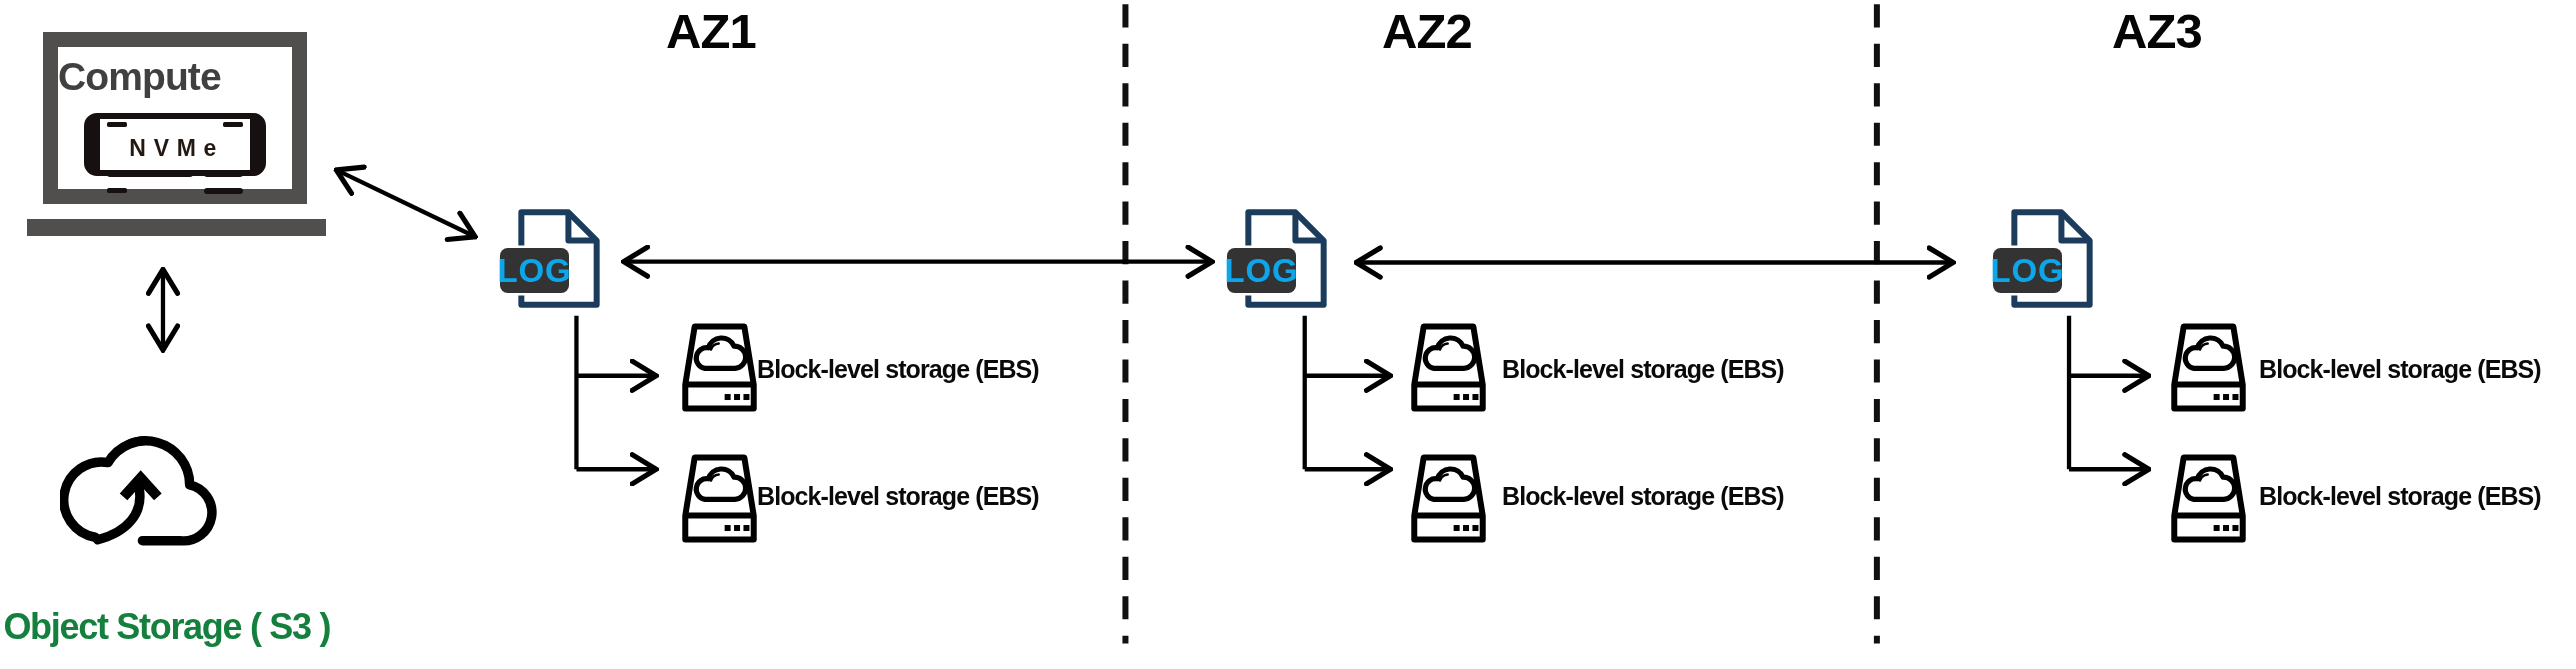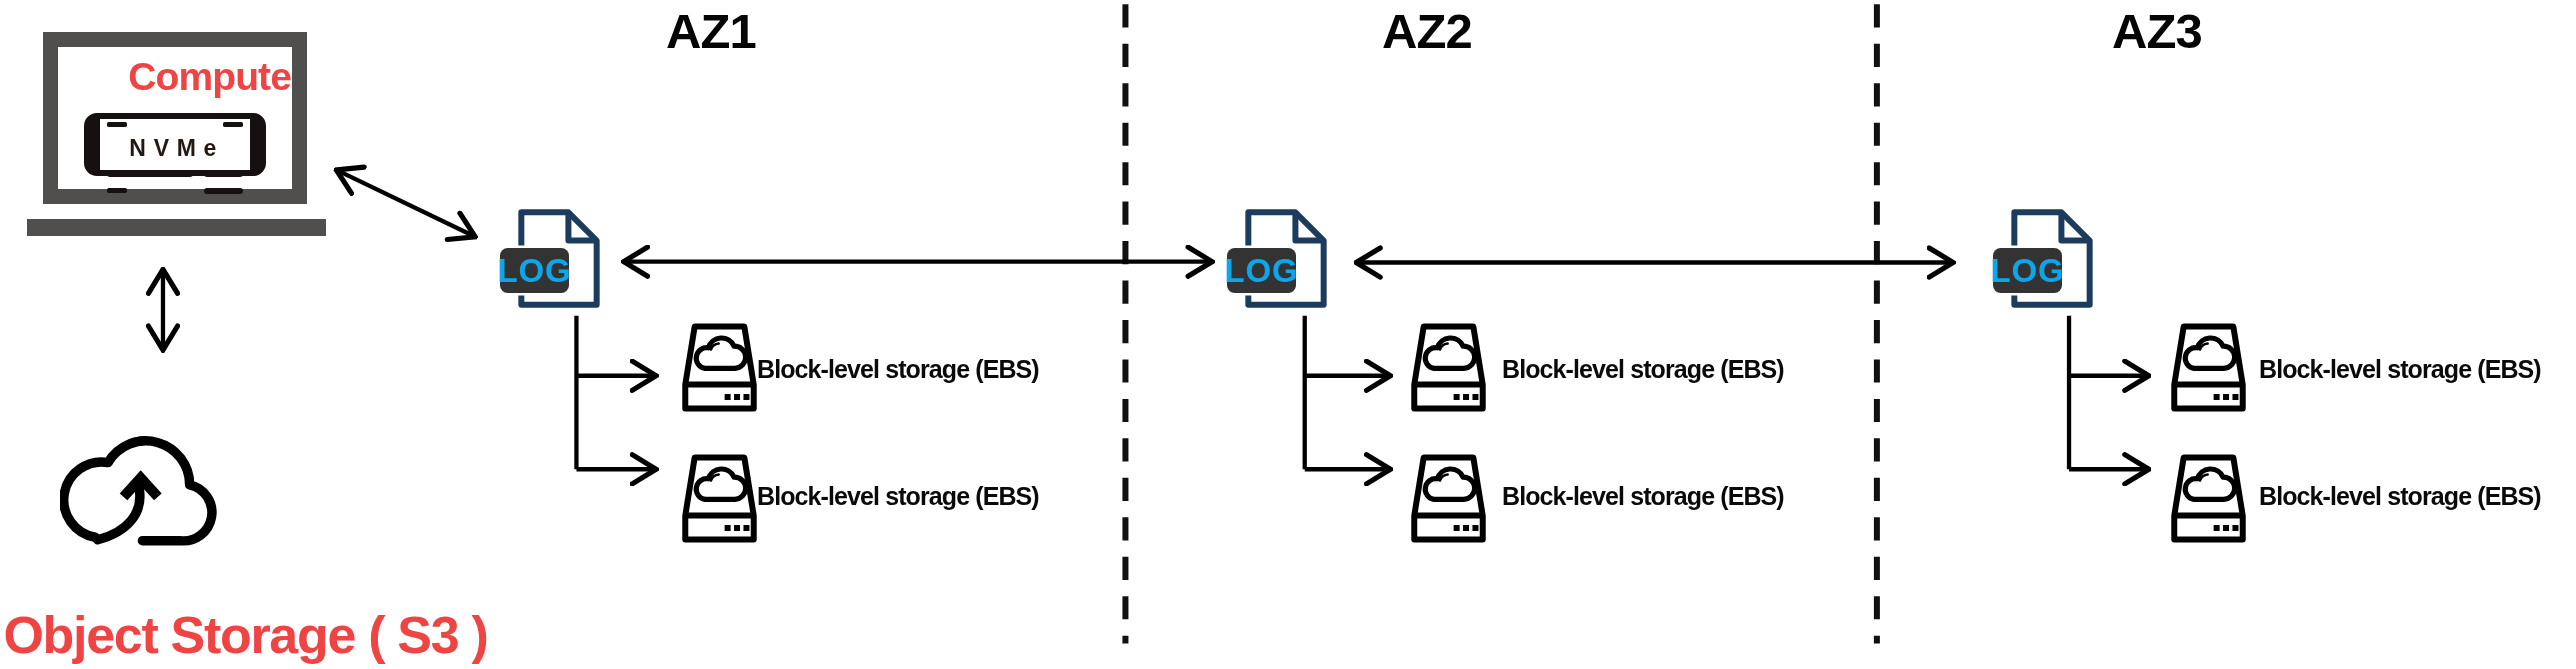--- a/index.html
+++ b/index.html
@@ -28,21 +28,21 @@
     left:43px;top:32px;width:264px;height:172px;
     box-sizing:border-box;border:15.4px solid var(--laptop-gray);
     background:#ffffff;
   }
   .laptop-base{
     left:27.4px;top:219px;width:299px;height:17px;
     background:var(--laptop-gray);
   }
   .compute-label{
     left:58px;top:57px;width:233px;
-    text-align:right;font-size:39px;font-weight:700;color:#ef4444;
+    text-align:left;font-size:39px;font-weight:700;color:#404040;
     letter-spacing:-0.9px;line-height:1;
   }
   .nvme-chip{
     left:84px;top:113px;width:182px;height:63px;
     box-sizing:border-box;background:#ffffff;
     border:6px solid #171010;border-left-width:16.3px;border-right-width:16.3px;
     border-radius:13px;
     display:flex;flex-direction:column;justify-content:space-between;
     padding:3.4px 6.9px 4.3px 6.9px;
     gap:11px;
@@ -52,21 +52,21 @@
   .chip-bar-long{width:86px;height:6px;background:#171010;border-radius:3.4px;}
   .chip-bar-short{width:39px;height:6px;background:#171010;border-radius:3.4px;}
   .nvme-text{
     text-align:center;font-size:23px;font-weight:700;color:var(--nvme-ink);
     letter-spacing:7.7px;line-height:1;margin:-1.7px 0 0 3.4px;
   }
 
   
   .s3-label{
     left:3.4px;top:609px;
-    font-size:52px;font-weight:700;color:#ef4444;
+    font-size:36px;font-weight:700;color:#15803d;
     letter-spacing:-1.3px;white-space:nowrap;line-height:1;
   }
 
   
   .az-title{
     top:6.9px;width:154px;text-align:left;
     font-size:49px;font-weight:700;color:#050505;line-height:1;
     letter-spacing:-0.9px;
   }
 

